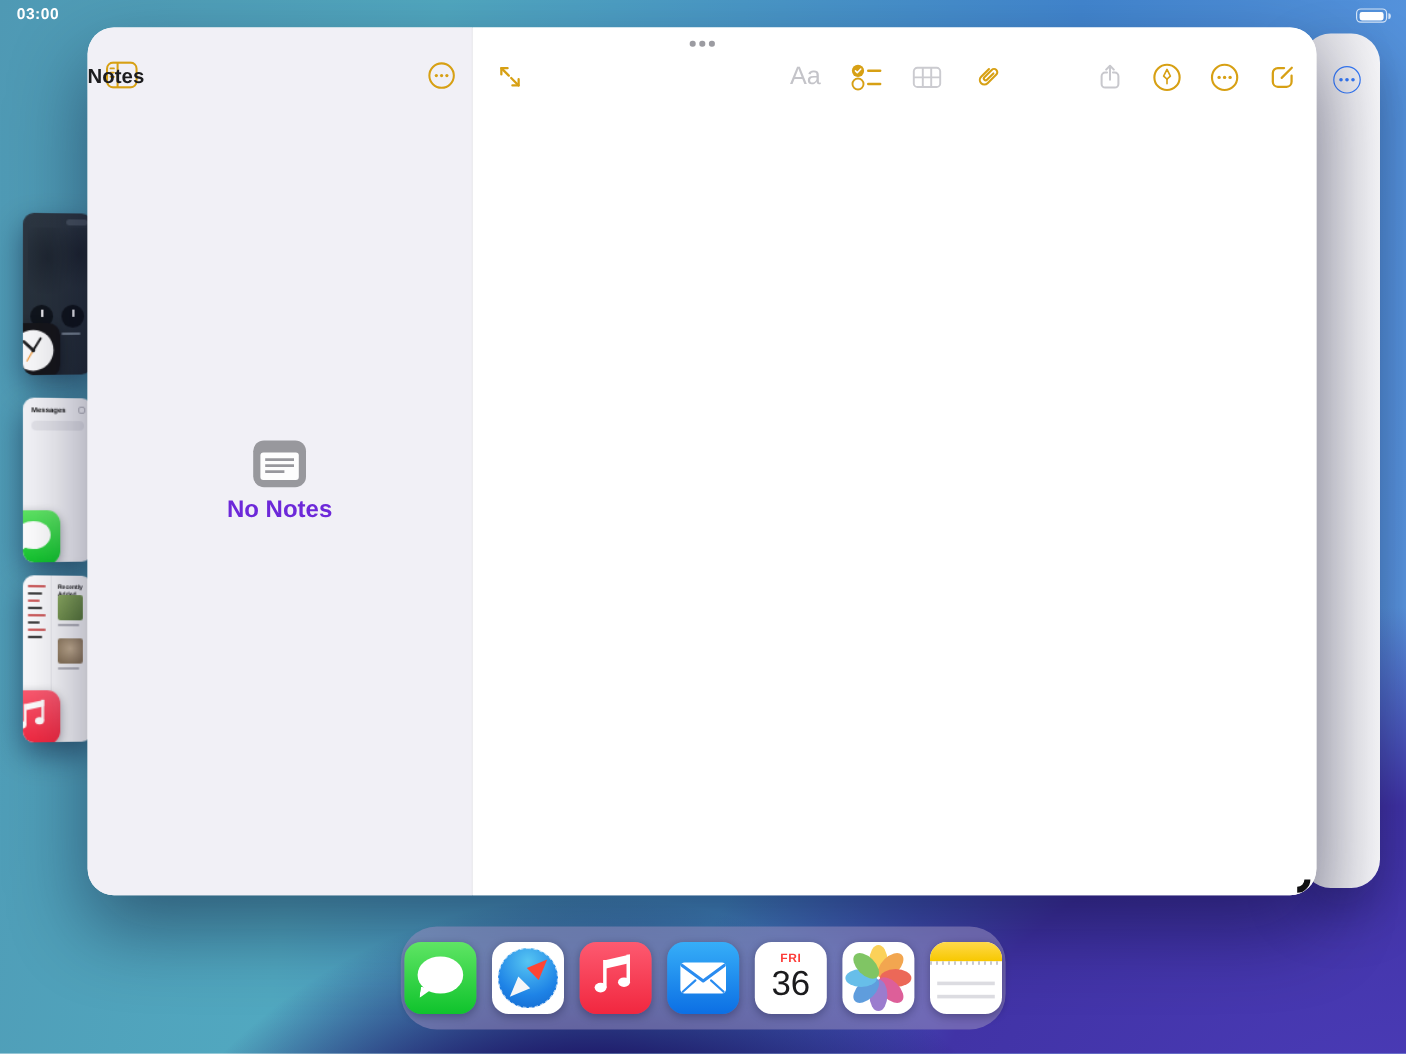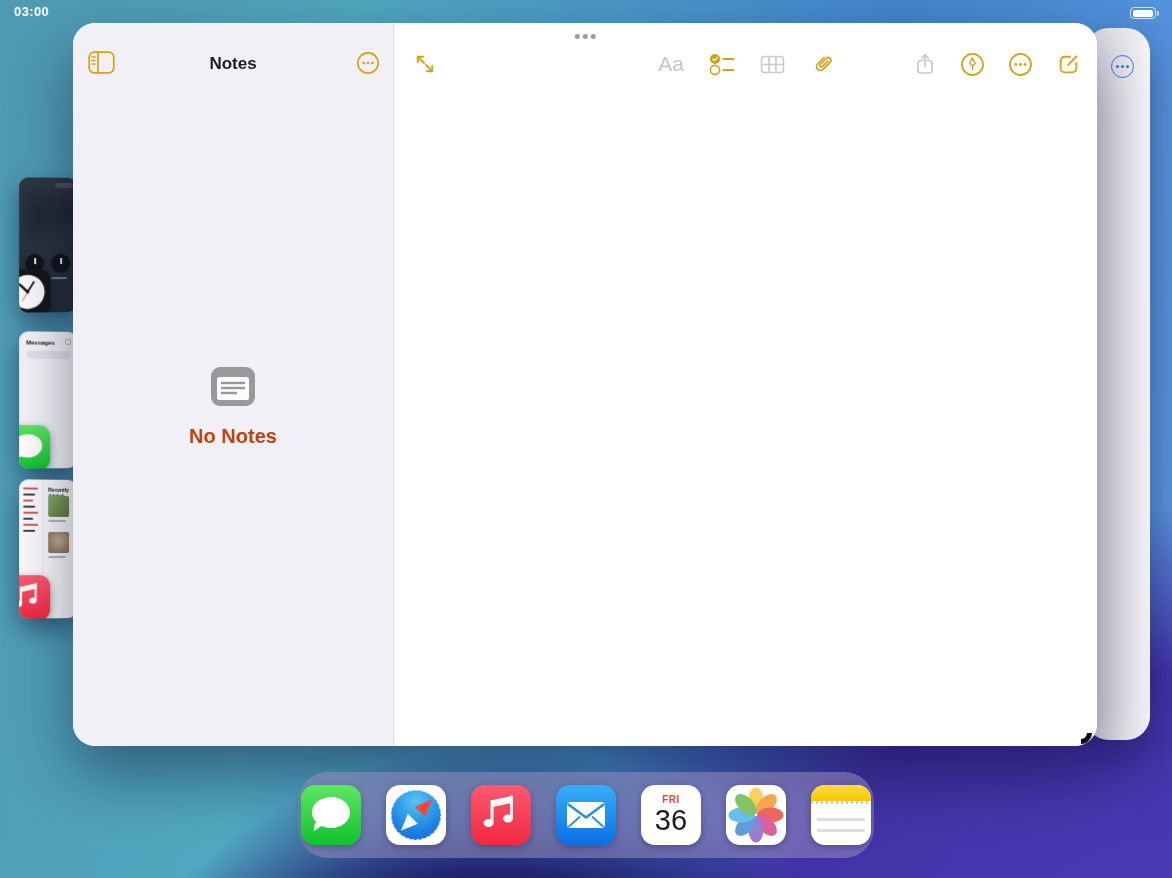--- a/index.html
+++ b/index.html
@@ -74,38 +74,38 @@
   .behind-more i{ width:3px; height:3px; border-radius:50%; background:#3478F6;}
 
   
   .notes-window{ position:absolute; left:73px; top:23px; width:1024px; height:723px; background:#fff; border-radius:22px; box-shadow:0 28px 65px rgba(5,5,35,.45); z-index:5; display:flex;}
   .win-handle{ position:absolute; left:50%; top:7px; transform:translateX(-50%); display:flex; gap:3.5px; padding:4px; z-index:6;}
   .win-handle i{ width:4.5px; height:4.5px; border-radius:50%; background:#9b9ba1;}
 
   .sidebar{ position:relative; width:321px; background:#f1f0f6; border-right:1px solid #dddce2; border-radius:22px 0 0 22px;}
   .sb-header{ position:absolute; left:0; right:0; top:28px; height:26px;}
   .sb-toggle{ position:absolute; left:15px; top:0;}
-  .sb-title{ position:absolute; left:0; right:0; top:3px; text-align:center; font-size:17px; font-weight:700; color:#1c1c1e;}
+  .sb-title{ position:absolute; left:0; right:0; top:3px; font-size:17px; font-weight:700; color:#1c1c1e;}
   .sb-more{ position:absolute; right:13px; top:0;}
   .empty-state{ position:absolute; left:0; right:0; top:343px; text-align:center;}
-  .empty-title{ margin-top:14px; font-size:20px; font-weight:700; color:#c2410c;}
+  .empty-title{ margin-top:2px; font-size:20px; font-weight:700; color:#6d28d9;}
 
   .main-pane{ position:relative; flex:1; border-radius:0 22px 22px 0; background:#fff;}
   .main-toolbar{ position:absolute; top:28px; left:0; right:0; height:26px; display:flex; align-items:center; padding:0 16px 0 19px;}
   .tb-spacer{ flex:1;}
   .tb-group{ display:flex; align-items:center;}
   .g-format{ gap:25px;}
   .g-actions{ gap:23px; margin-left:77px;}
   .format-label{ font-size:21px; color:#c4c4c9; font-weight:500; line-height:24px;}
   .tb-btn{ display:inline-flex; align-items:center; justify-content:center;}
 
   .resize-arc{ position:absolute; right:5px; bottom:2px; width:22px; height:22px; border:5px solid transparent; border-right-color:#101012; border-radius:50%; transform:rotate(45deg);}
 
   
-  .dock{ position:absolute; left:50%; bottom:20px; transform:translateX(-50%); display:flex; gap:25px; padding:13px 3px; border-radius:30px; background:rgba(150,140,190,.55); z-index:6;}
+  .dock{ position:absolute; left:50%; bottom:20px; transform:translateX(-50%); display:flex; gap:13px; padding:13px 3px; border-radius:30px; background:rgba(150,140,190,.55); z-index:6;}
   .dock-tile{ position:relative; width:60px; height:60px; border-radius:14px; box-shadow:0 2px 7px rgba(0,0,25,.28);}
 </style>
 </head>
 <body>
 
 <div class="status-time">03:00</div>
 <div class="battery"></div>
 
 <div class="stage-card card-clock">
   <span class="pill"></span>

